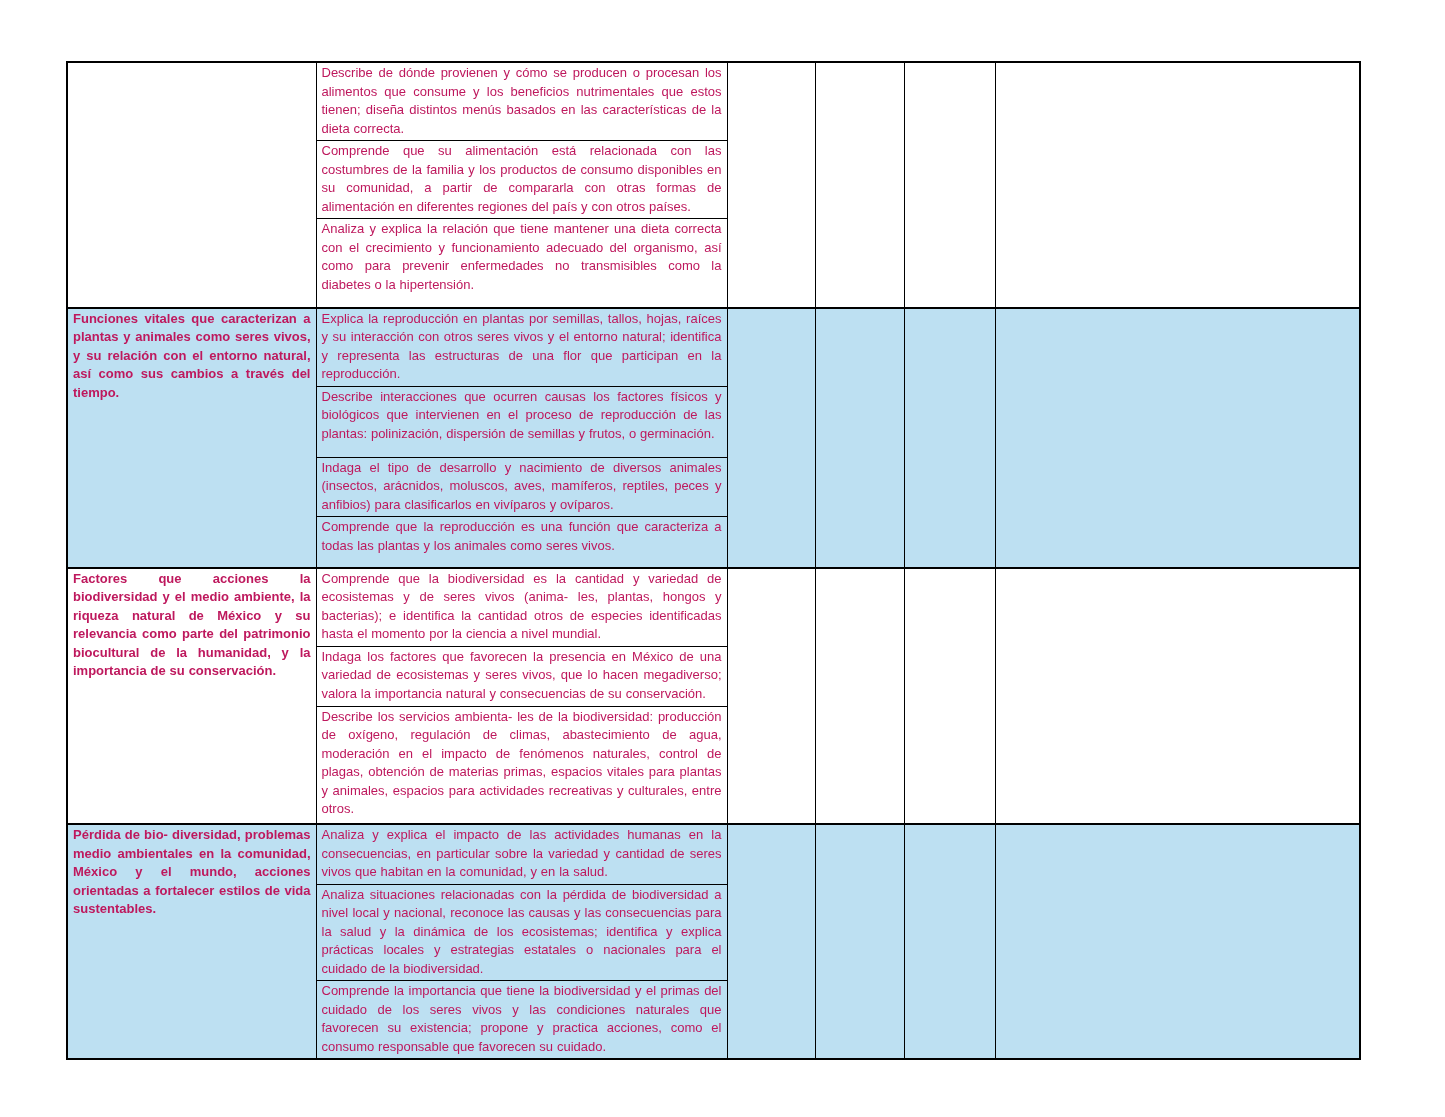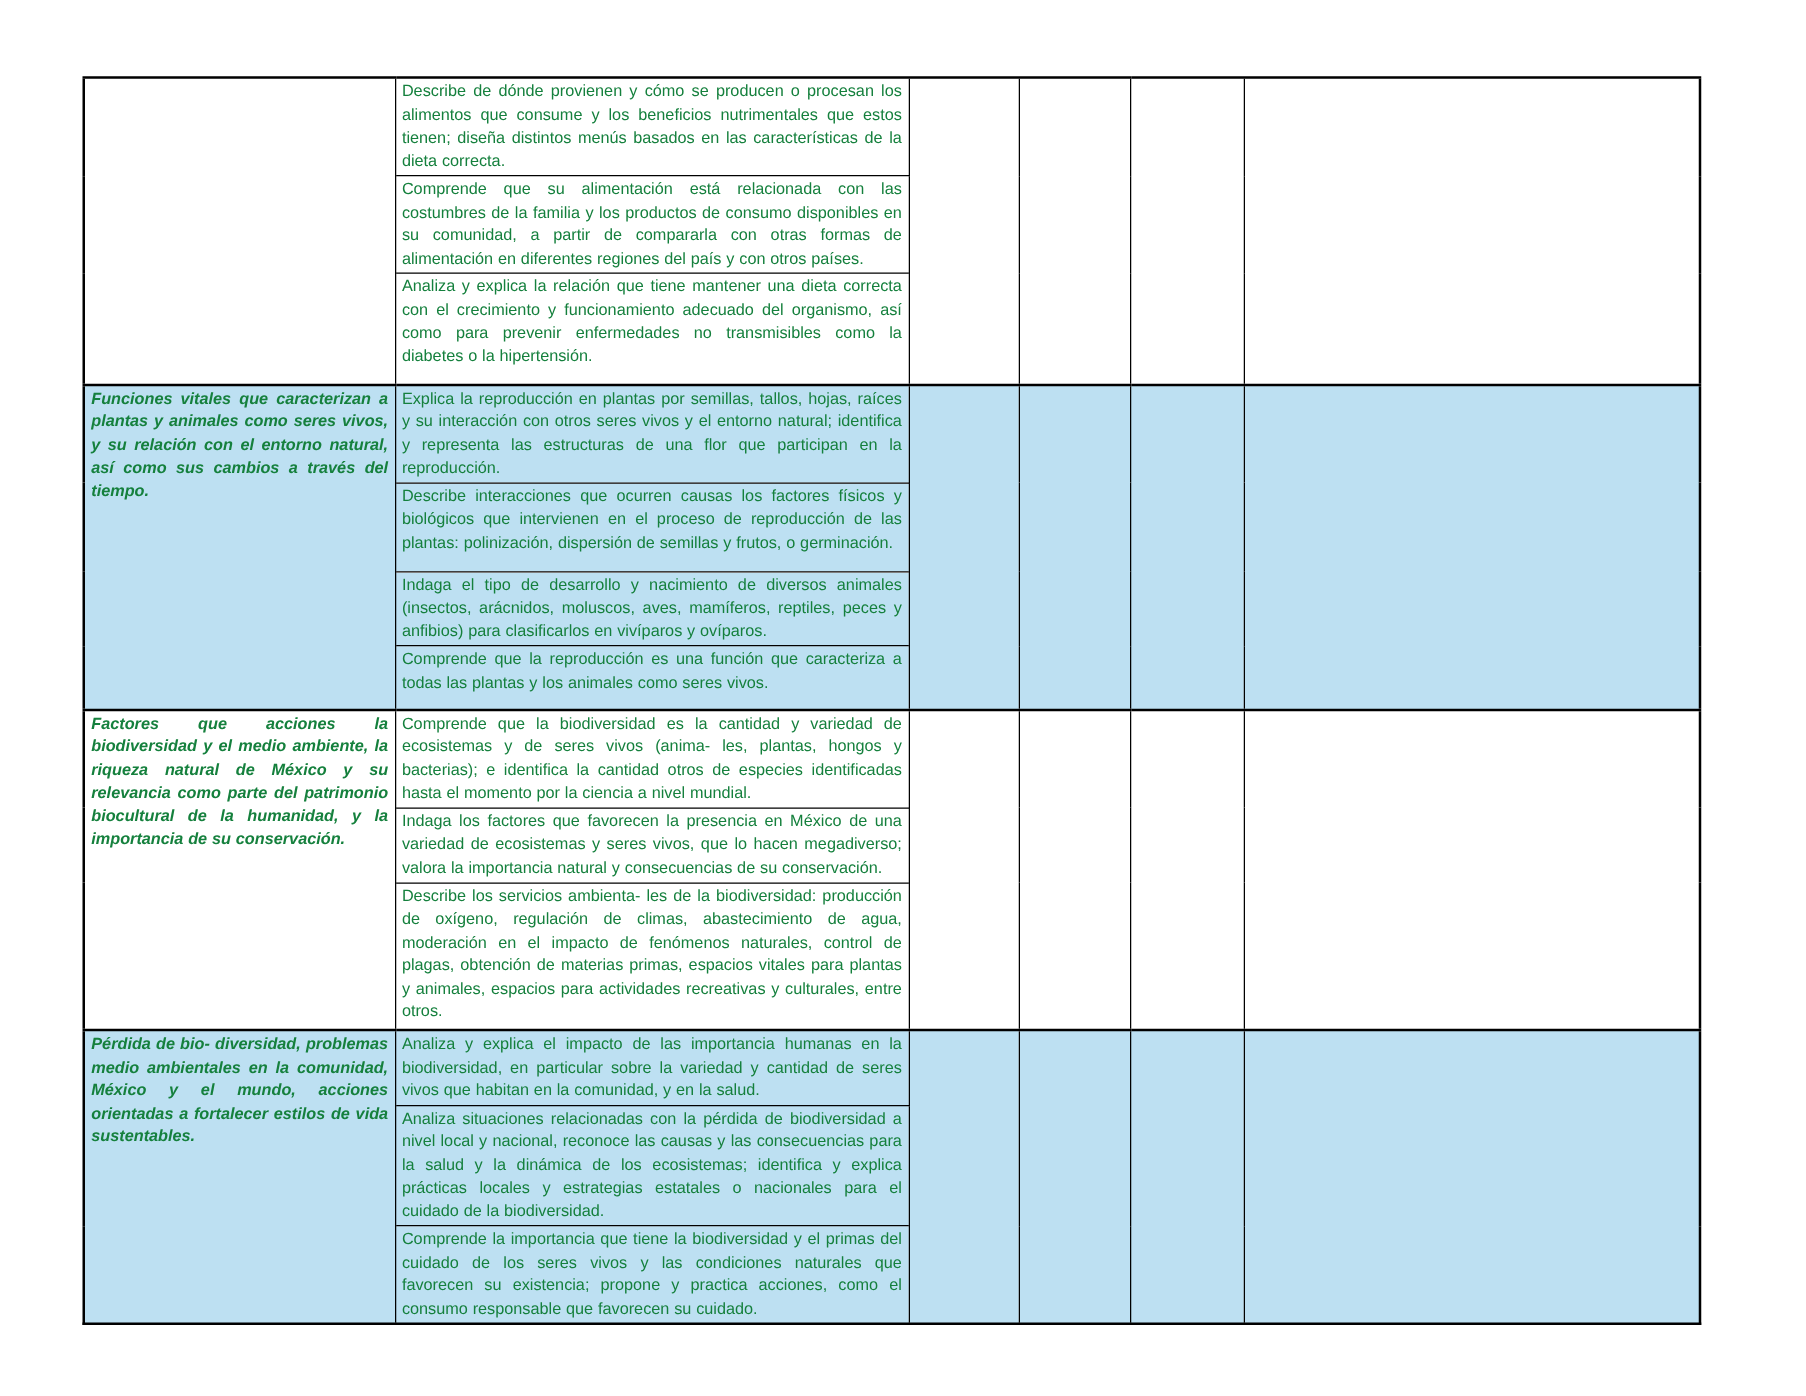--- a/index.html
+++ b/index.html
@@ -20,31 +20,31 @@
     table-layout: fixed;
     width: 1293px;
     border: 2px solid #000;
   }
   table.grid td {
     border: 1px solid #000;
     vertical-align: top;
     padding: 1px 5px 2px 5px;
     font-size: 13px;
     line-height: 18.5px;
-    color: #15803d;
+    color: #be185d;
     text-align: justify;
     overflow: hidden;
     word-spacing: 0.02em;
   }
   
   tr.sec-start td { border-top: 2px solid #000; }
   
   tr.shaded td { background: #bde0f2; }
   
-  td.theme { font-weight: bold; font-style: italic; }
+  td.theme { font-weight: bold; }
   
   td.empty { padding: 0; }
 </style>
 </head>
 <body>
 
 <div class="sheet">
   <table class="grid">
     <colgroup>
       <col style="width:249px">
@@ -99,21 +99,21 @@
     </tr>
     <tr style="height:60px">
       <td>Indaga los factores que favorecen la presencia en México de una variedad de ecosistemas y seres vivos, que lo hacen megadiverso; valora la importancia natural y consecuencias de su conservación.</td>
     </tr>
     <tr style="height:118px">
       <td>Describe los servicios ambienta- les de la biodiversidad: producción de oxígeno, regulación de climas, abastecimiento de agua, moderación en el impacto de fenómenos naturales, control de plagas, obtención de materias primas, espacios vitales para plantas y animales, espacios para actividades recreativas y culturales, entre otros.</td>
     </tr>
 
     <tr class="sec-start shaded" style="height:56px">
       <td class="theme" rowspan="3">Pérdida de bio- diversidad, problemas medio ambientales en la comunidad, México y el mundo, acciones orientadas a fortalecer estilos de vida sustentables.</td>
-      <td>Analiza y explica el impacto de las importancia humanas en la biodiversidad, en particular sobre la variedad y cantidad de seres vivos que habitan en la comunidad, y en la salud.</td>
+      <td>Analiza y explica el impacto de las actividades humanas en la consecuencias, en particular sobre la variedad y cantidad de seres vivos que habitan en la comunidad, y en la salud.</td>
       <td class="empty" rowspan="3"></td>
       <td class="empty" rowspan="3"></td>
       <td class="empty" rowspan="3"></td>
       <td class="empty" rowspan="3"></td>
     </tr>
     <tr class="shaded" style="height:86px">
       <td>Analiza situaciones relacionadas con la pérdida de biodiversidad a nivel local y nacional, reconoce las causas y las consecuencias para la salud y la dinámica de los ecosistemas; identifica y explica prácticas locales y estrategias estatales o nacionales para el cuidado de la biodiversidad.</td>
     </tr>
     <tr class="shaded" style="height:74px">
       <td>Comprende la importancia que tiene la biodiversidad y el primas del cuidado de los seres vivos y las condiciones naturales que favorecen su existencia; propone y practica acciones, como el consumo responsable que favorecen su cuidado.</td>

